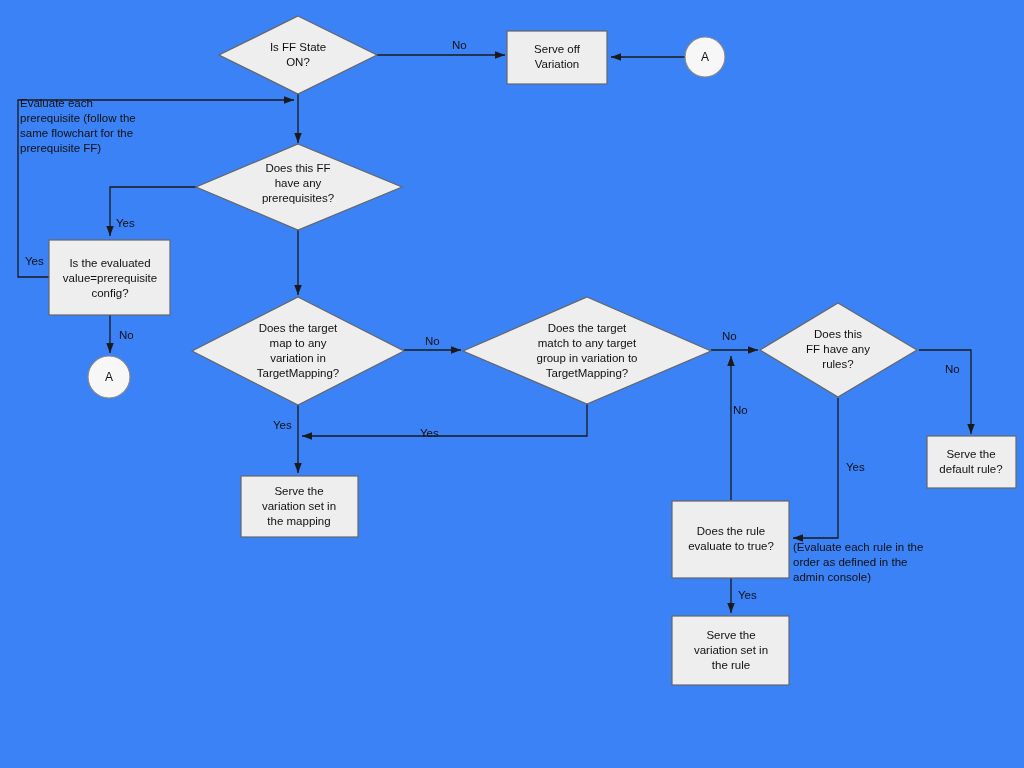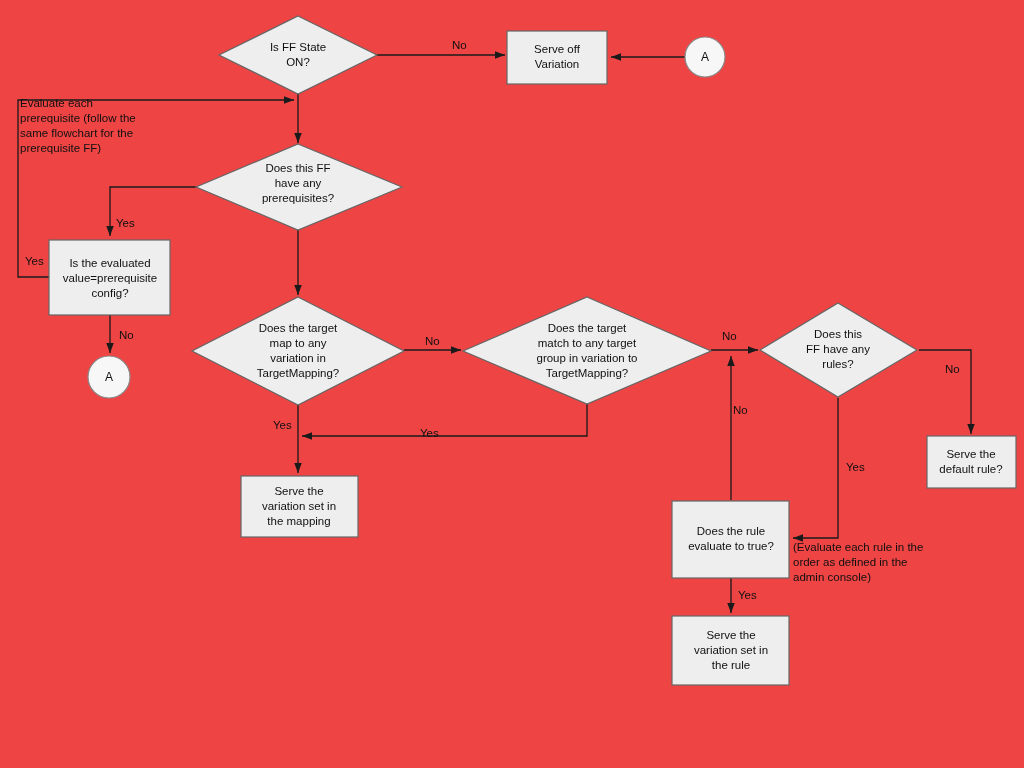--- a/index.html
+++ b/index.html
@@ -7,21 +7,21 @@
     padding: 0;
     background: #ffffff;
   }
   body {
     font-family: "Liberation Sans", sans-serif;
   }
   #canvas {
     position: relative;
     width: 1024px;
     height: 768px;
-    background: #ef4444;
+    background: #3b82f6;
     overflow: hidden;
   }
   #diagram-svg {
     position: absolute;
     left: 0;
     top: 0;
     width: 1024px;
     height: 768px;
   }
   .node-shape {

